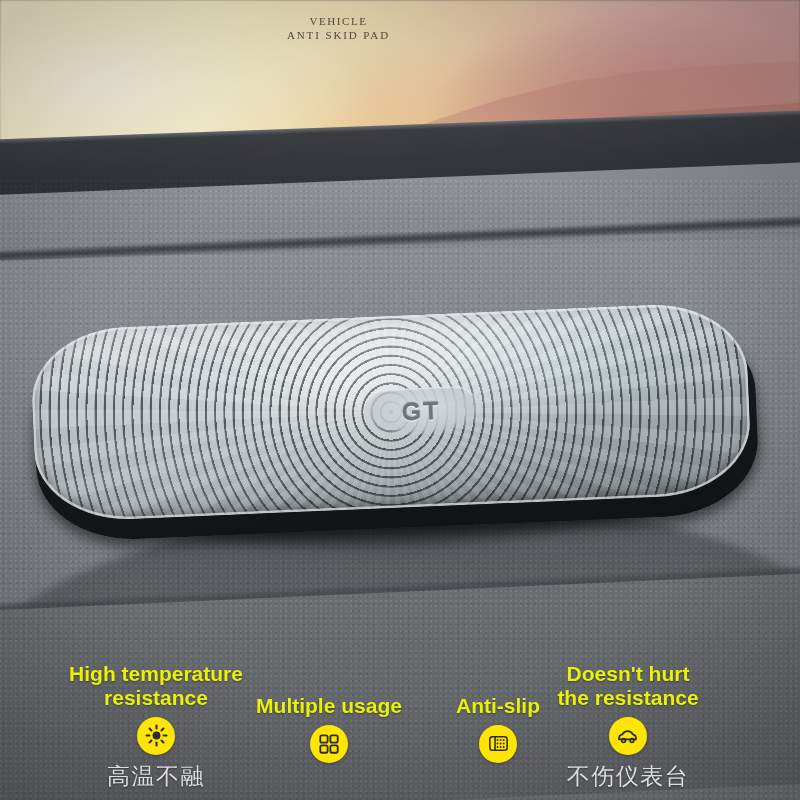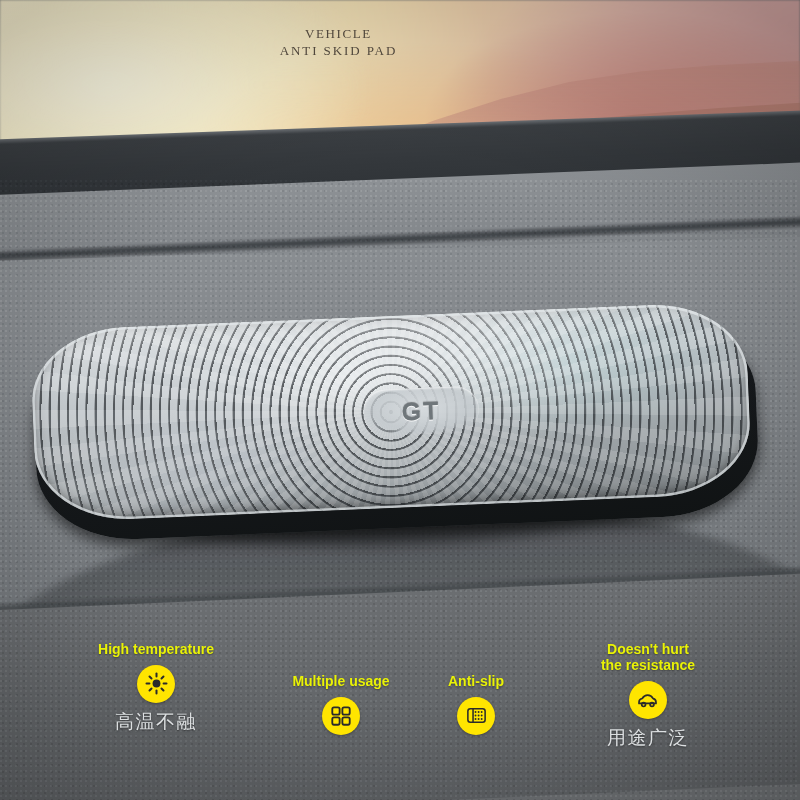--- a/index.html
+++ b/index.html
@@ -49,21 +49,21 @@
   .ember.e1 { left:612px; top:150px; width:9px; height:16px; background:rgba(232,92,40,.85); }
   .ember.e2 { left:762px; top:146px; width:8px; height:15px; background:rgba(236,104,44,.80); }
   .ember.e3 { left:690px; top:156px; width:6px; height:10px; background:rgba(224,96,44,.55); }
 
   
   .header {
     position:absolute; left:0; top:14px; width:677px;
     text-align:center; z-index:6;
     font-family:"Liberation Serif", serif;
     color:#50473c; line-height:1.30;
-    letter-spacing:1.6px; font-size:13px;margin-top:12px;
+    letter-spacing:1.6px; font-size:11px;
   }
   .header .l2 { letter-spacing:1.9px; }
 
   
   .wind-dark {
     position:absolute; left:-20px; top:140px; width:850px; height:74px;
     background:linear-gradient(180deg,#3c4044 0%, #34383c 46%, #2e3236 100%);
     transform:rotate(-2.05deg); transform-origin:left center;
     filter:blur(.6px);
   }
@@ -190,37 +190,37 @@
     font-family:"Liberation Sans", sans-serif;
     font-size:25px; font-weight:700; letter-spacing:2px;
     color:#6f767a;
     text-shadow:0 1px 0 rgba(255,255,255,.80), 0 -1px 1px rgba(40,44,48,.55);
   }
 
   
   .features { position:absolute; left:0; top:642px; width:800px; height:158px; z-index:7; }
   .feat { position:absolute; text-align:center; }
   .feat .en {
-    color:#e9f206; font-size:14px; font-weight:700; line-height:1.14;
-    text-shadow:0 1px 2px rgba(0,0,0,.40); white-space:nowrap;
+    color:#e9f206; font-size:21px; font-weight:700; line-height:1.14;
+    text-shadow:0 1px 2px rgba(0,0,0,.40); white-space:nowrap;margin-top:20px;
   }
   .feat .icon-circle {
     width:38px; height:38px; border-radius:50%;
     background:#ffe500; margin:7px auto 6px;
     display:flex; align-items:center; justify-content:center;
     box-shadow:0 1px 3px rgba(0,0,0,.30);
   }
   .feat .cn {
-    color:#dcdfe1; font-size:19px; letter-spacing:1.5px;
+    color:#dcdfe1; font-size:23px; letter-spacing:1.5px;
     white-space:nowrap; text-shadow:0 1px 2px rgba(0,0,0,.45);
   }
   .f1 { left:40px;  top:0;   width:232px; }
-  .f2 { left:250px; top:32px; width:182px; }
-  .f3 { left:414px; top:32px; width:124px; }
-  .f4 { left:550px; top:0;   width:196px; }
+  .f2 { left:238px; top:32px; width:182px; }
+  .f3 { left:436px; top:32px; width:124px; }
+  .f4 { left:530px; top:0;   width:196px; }
   .f1 .icon-circle, .f1 .cn { margin-left:auto; margin-right:auto; }
 </style>
 </head>
 <body>
 
 <div id="stage">
 
   <div class="sky"></div>
   <div class="glow-l"></div>
   <div class="ridge-far"></div>
@@ -258,20 +258,21 @@
     </div>
   </div>
 
   <div class="vign"></div>
 
   <div class="features">
 
     <div class="feat f1">
       <div class="en">
         <div>High temperature</div>
+        <div>resistance</div>
       </div>
       <div class="icon-circle">
         <svg width="23" height="23" viewBox="0 0 24 24">
           <circle cx="12" cy="12" r="4.1" fill="#2b2b2b"></circle>
           <g stroke="#2b2b2b" stroke-width="2.1" stroke-linecap="round">
             <line x1="12" y1="1.6" x2="12" y2="4.6"></line>
             <line x1="12" y1="19.4" x2="12" y2="22.4"></line>
             <line x1="1.6" y1="12" x2="4.6" y2="12"></line>
             <line x1="19.4" y1="12" x2="22.4" y2="12"></line>
             <line x1="4.7" y1="4.7" x2="6.8" y2="6.8"></line>
@@ -326,17 +327,17 @@
         <div>Doesn't hurt</div>
         <div>the resistance</div>
       </div>
       <div class="icon-circle">
         <svg width="24" height="24" viewBox="0 0 24 24" fill="none" stroke="#2b2b2b" stroke-width="1.7" stroke-linejoin="round">
           <path d="M3 14.2c0-2.0 1.2-3.3 3.2-3.7 1.3-2.0 3.0-3.3 5.4-3.3 2.6 0 4.4 1.3 5.6 3.4 1.8.4 2.8 1.6 2.8 3.6v1.2H3v-1.2z"></path>
           <circle cx="7.6" cy="16.6" r="1.9"></circle>
           <circle cx="16.0" cy="16.6" r="1.9"></circle>
         </svg>
       </div>
-      <div class="cn">用途广泛</div>
+      <div class="cn">不伤仪表台</div>
     </div>
 
   </div>
 </div>
 
 </body></html>

